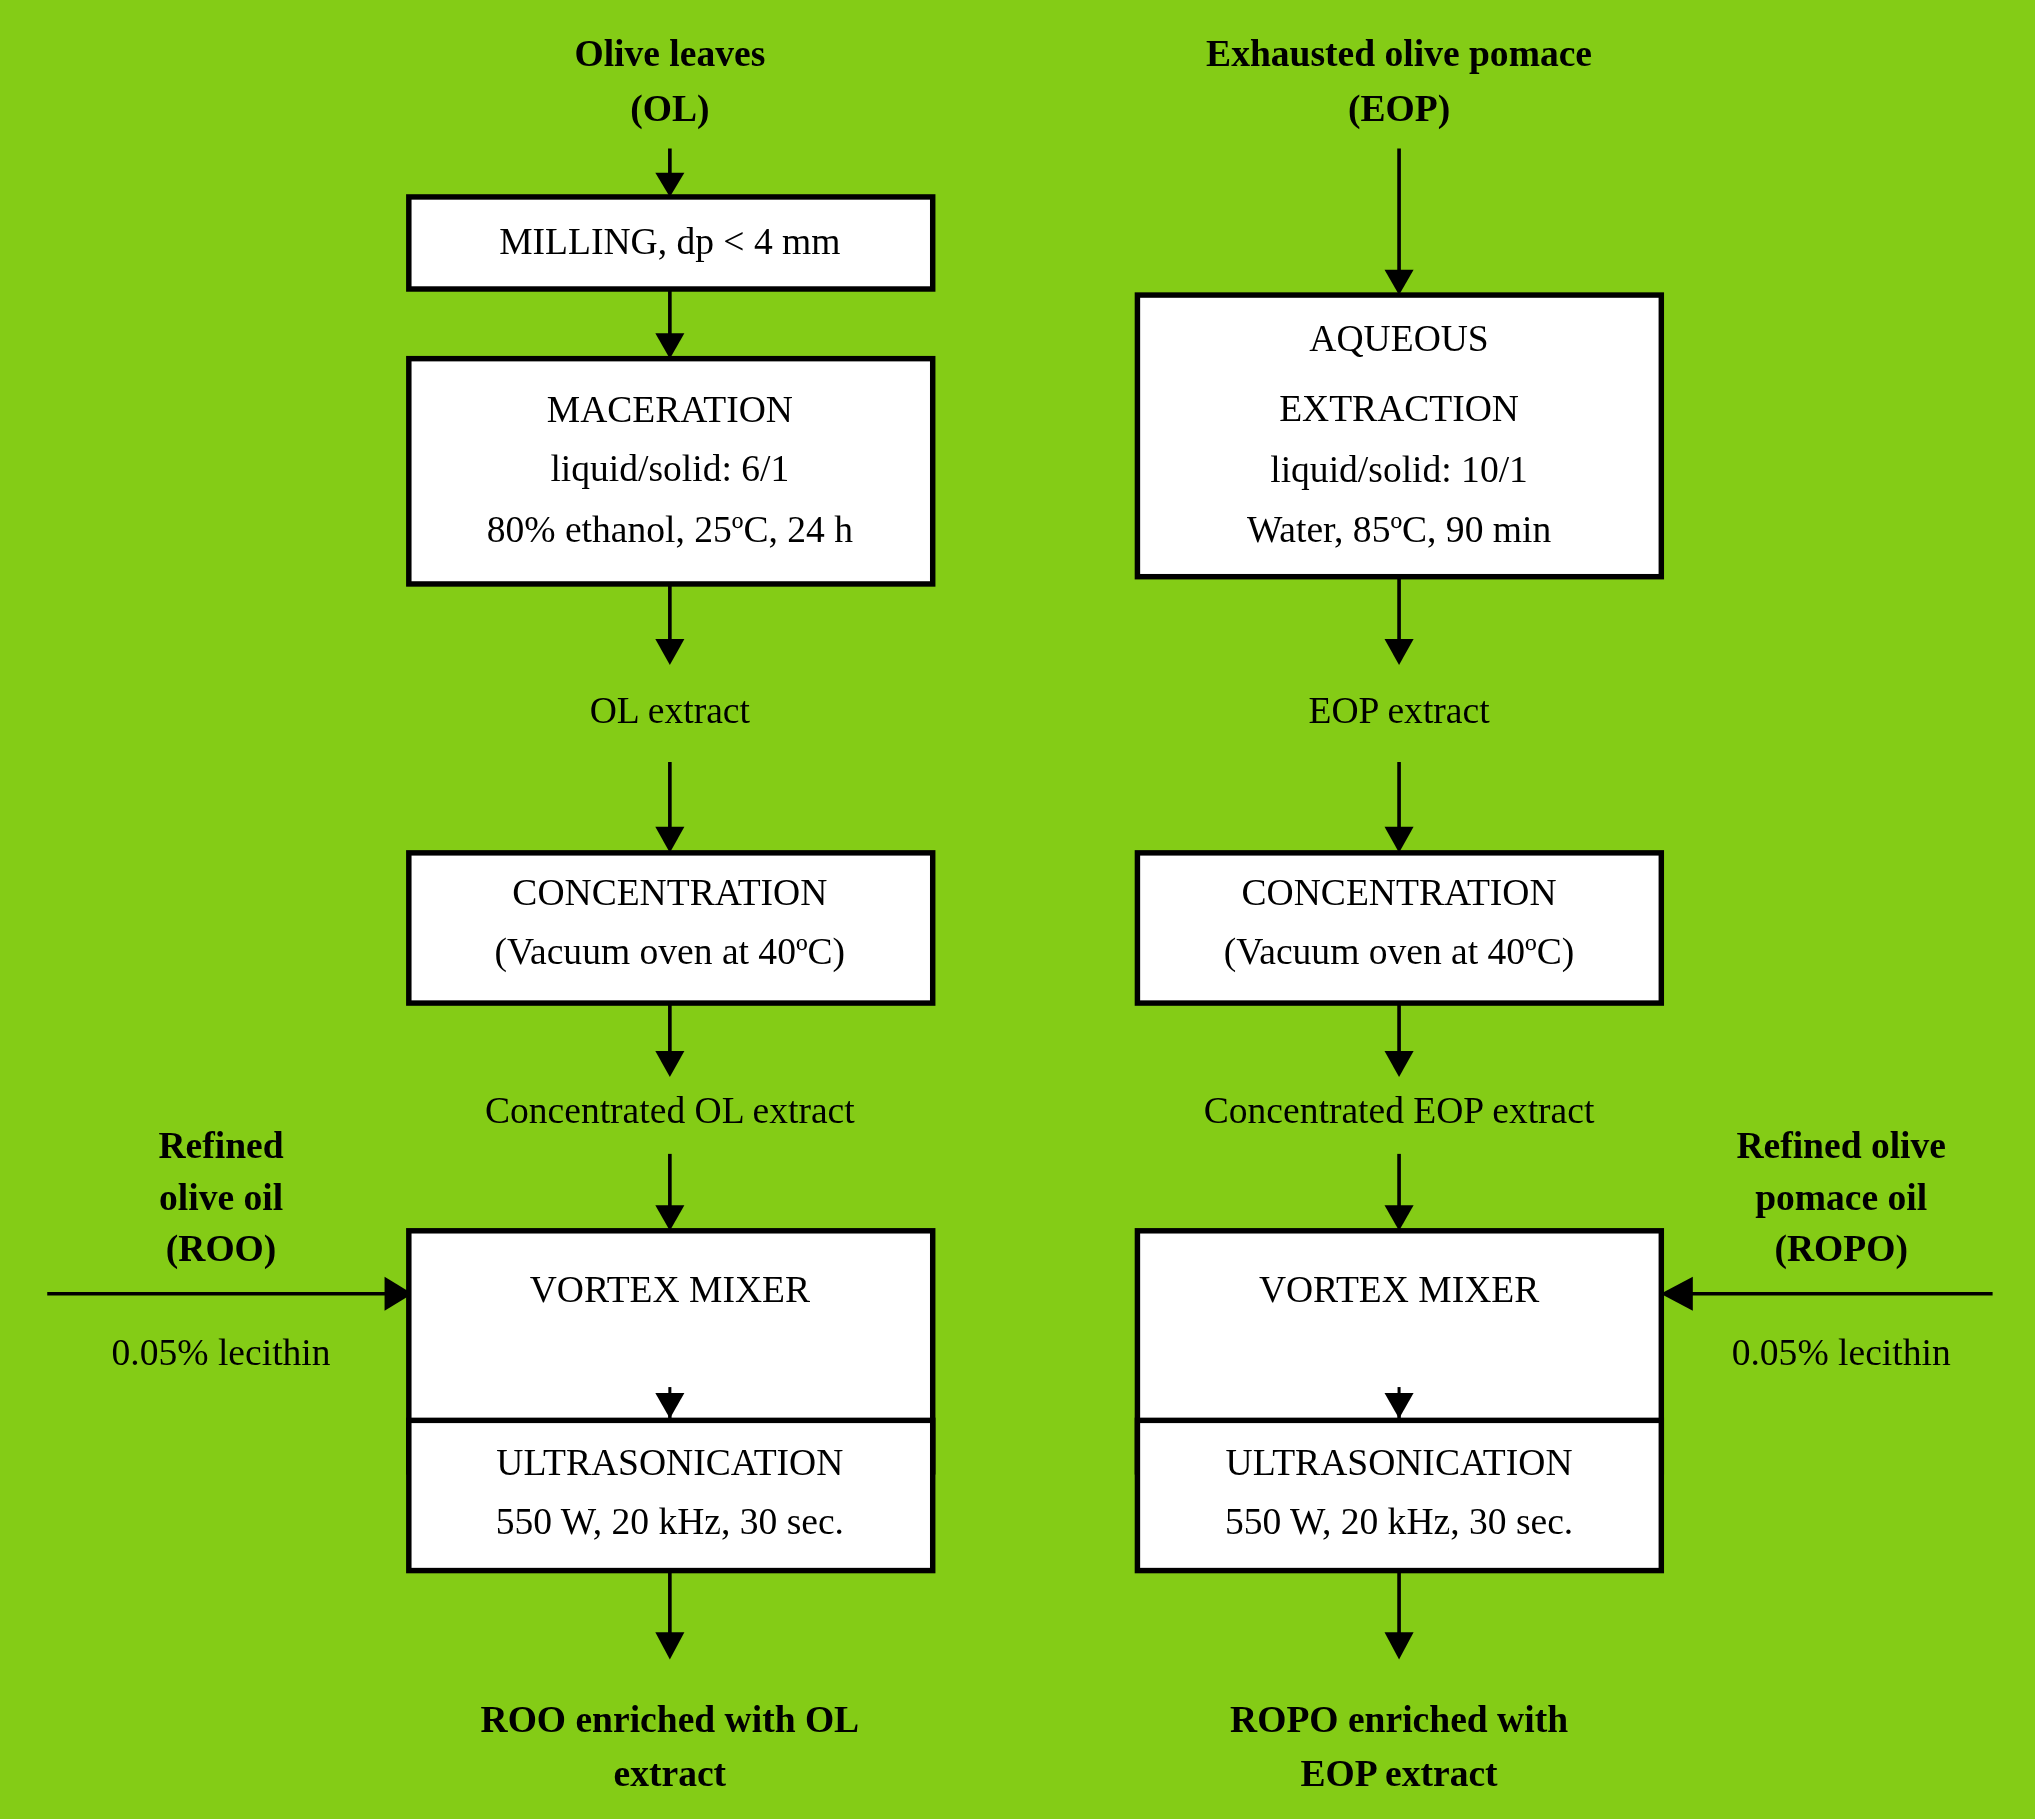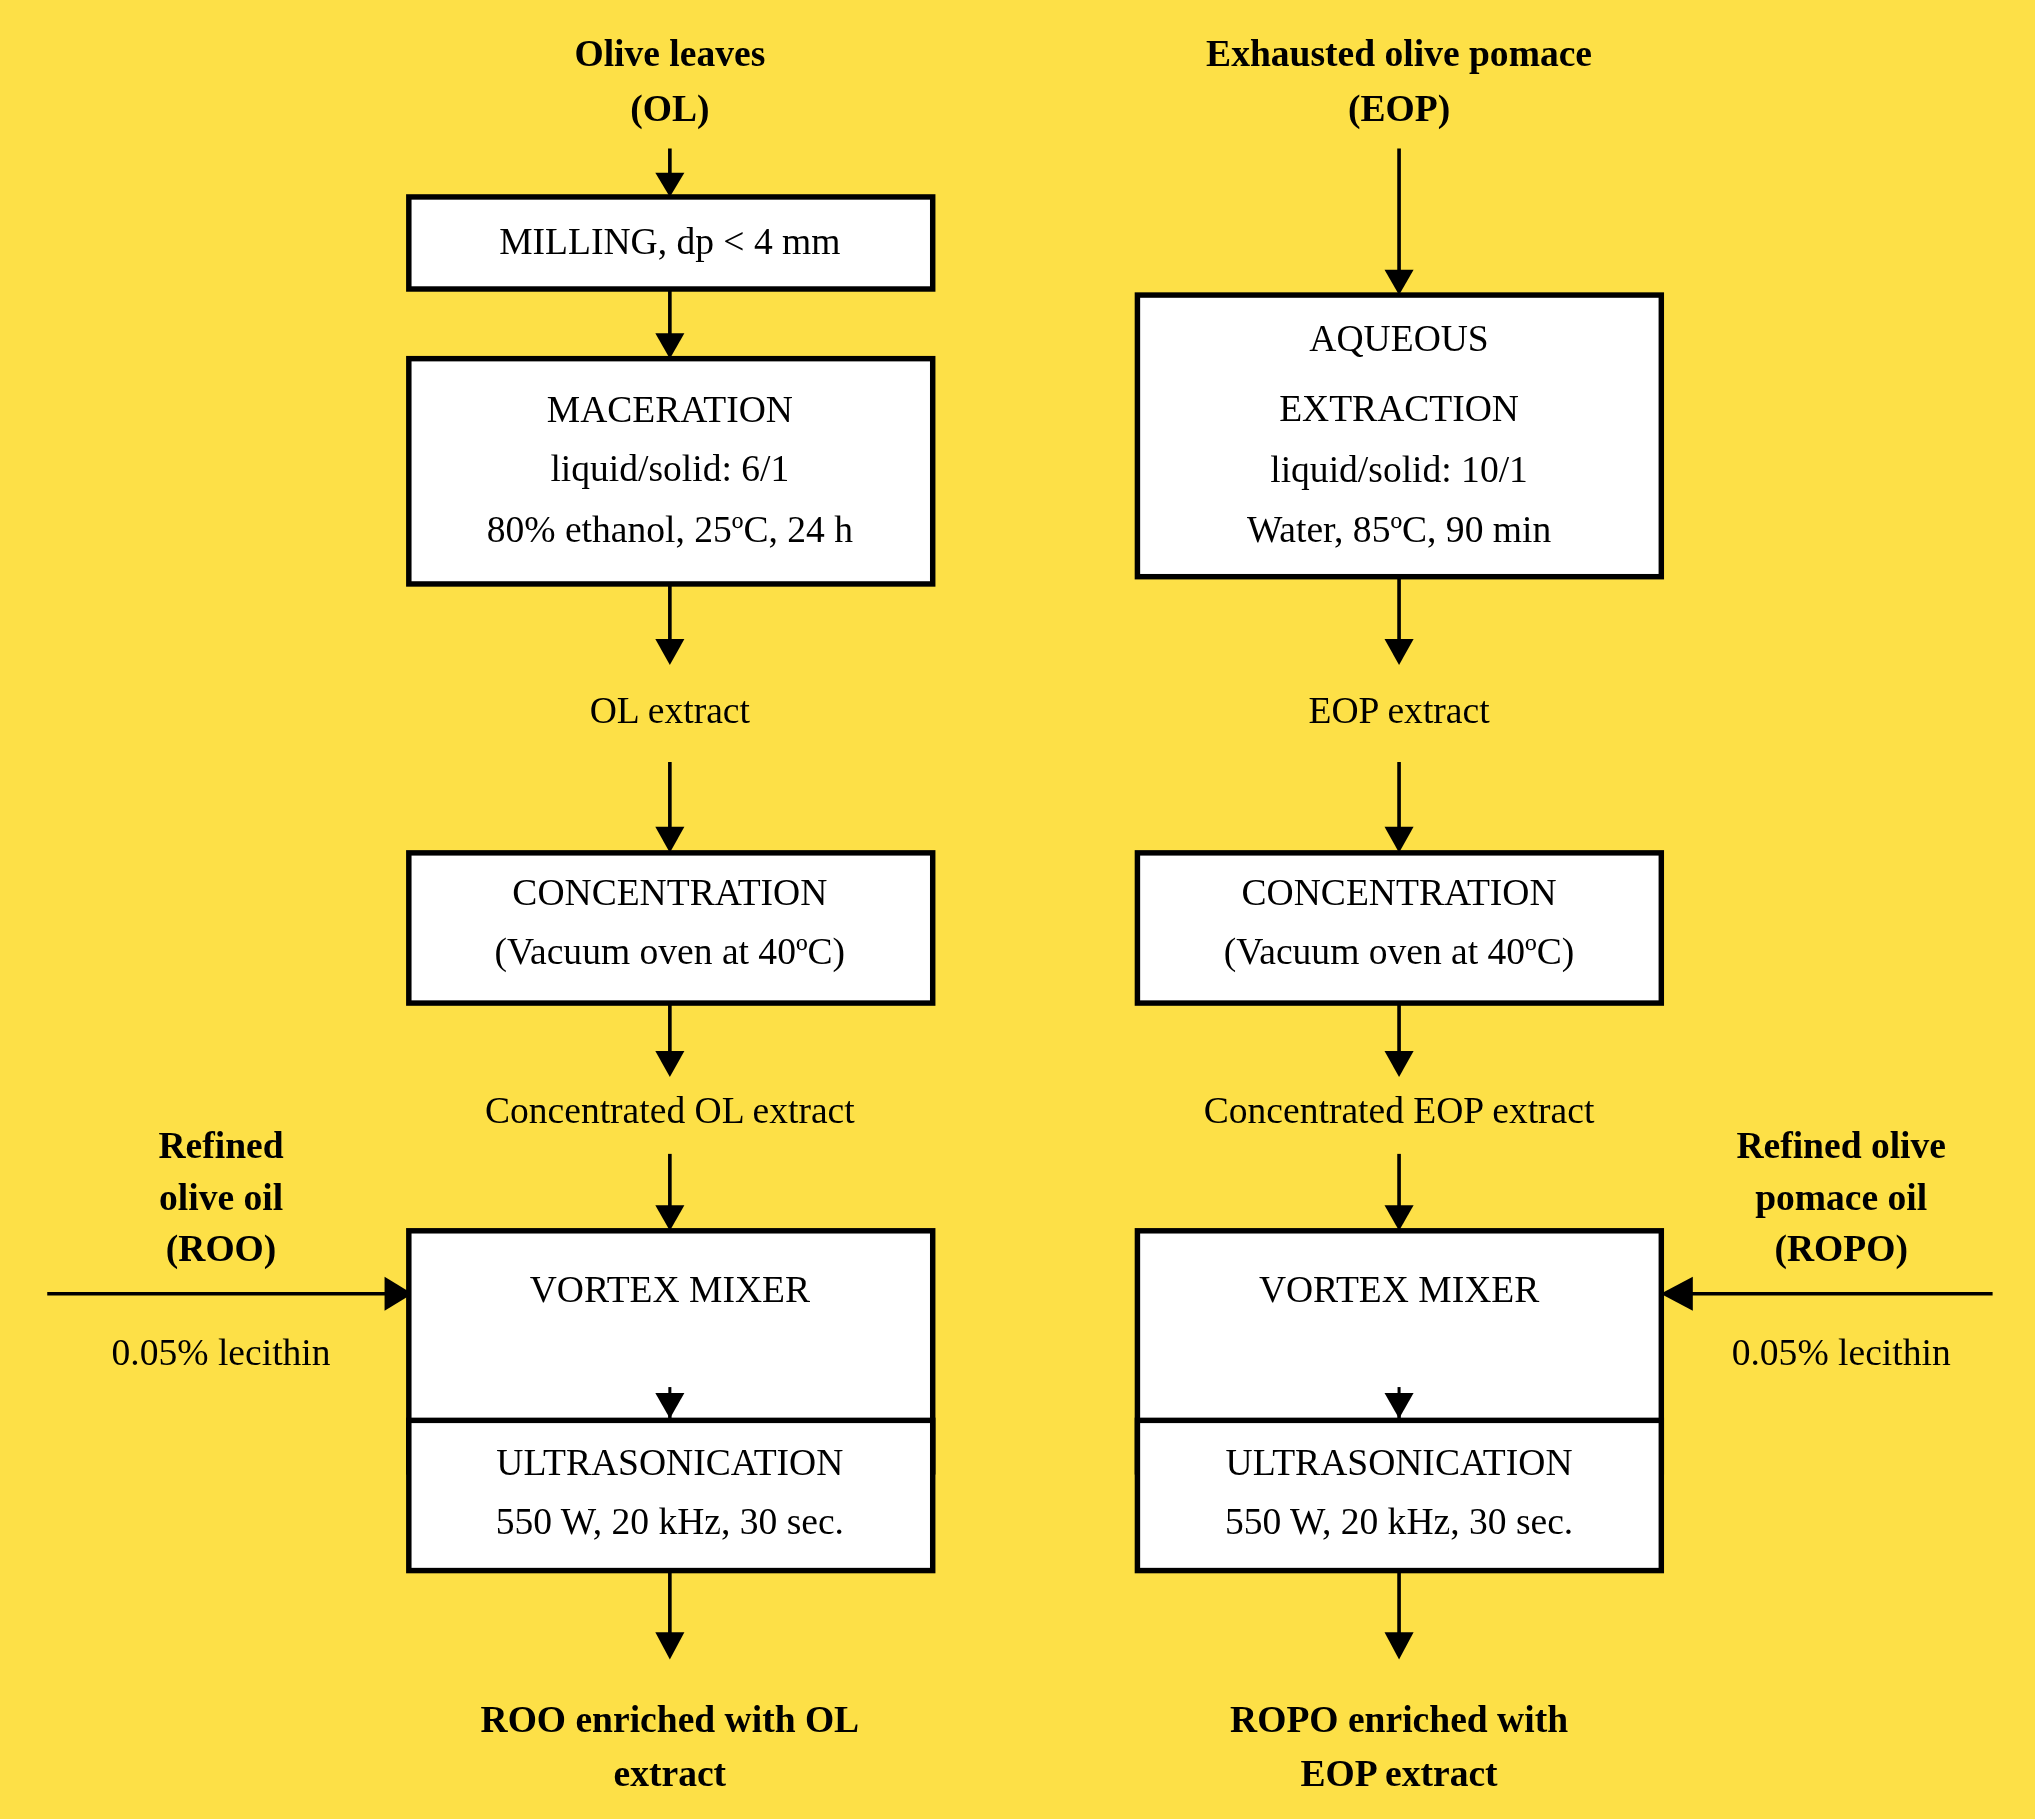--- a/index.html
+++ b/index.html
@@ -4,21 +4,21 @@
 <style>
   html, body {
     margin: 0;
     padding: 0;
     background: #ffffff;
   }
   #page {
     position: relative;
     width: 2035px;
     height: 1819px;
-    background: #fde047;
+    background: #84cc16;
     font-family: "Liberation Serif", "DejaVu Serif", serif;
     overflow: hidden;
   }
   svg.flow {
     position: absolute;
     top: 0;
     left: 0;
     width: 2035px;
     height: 1819px;
   }

